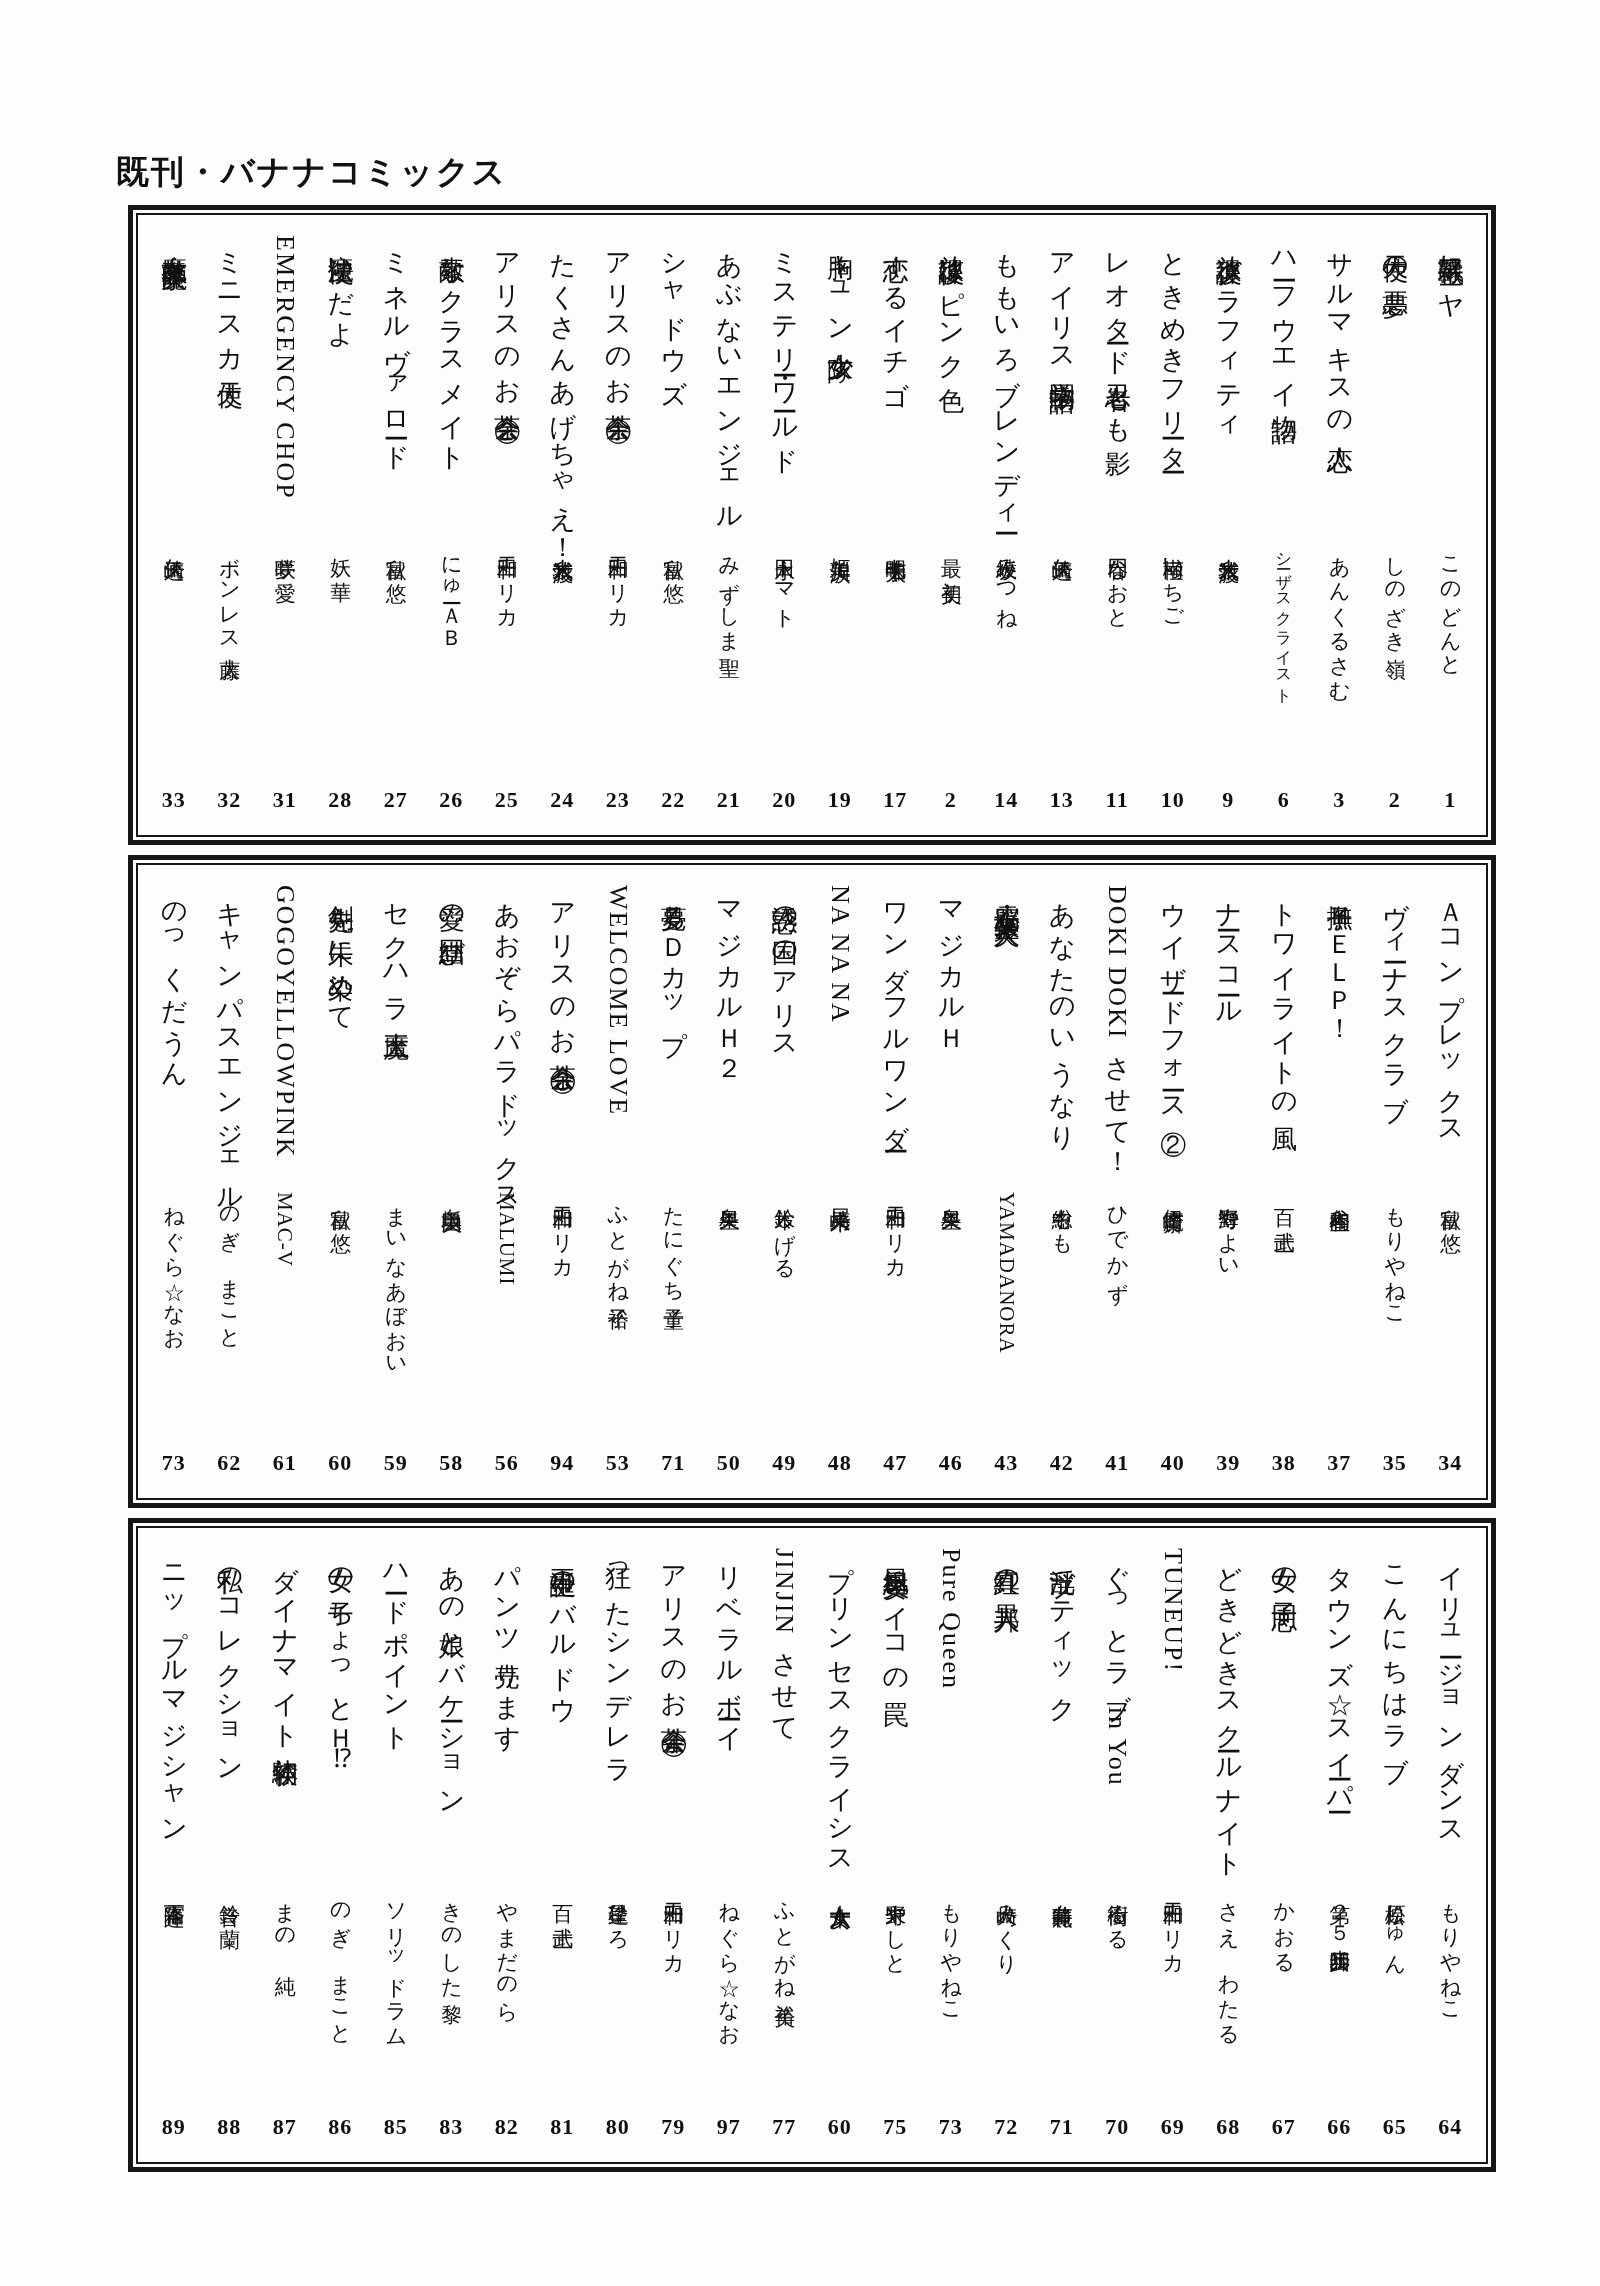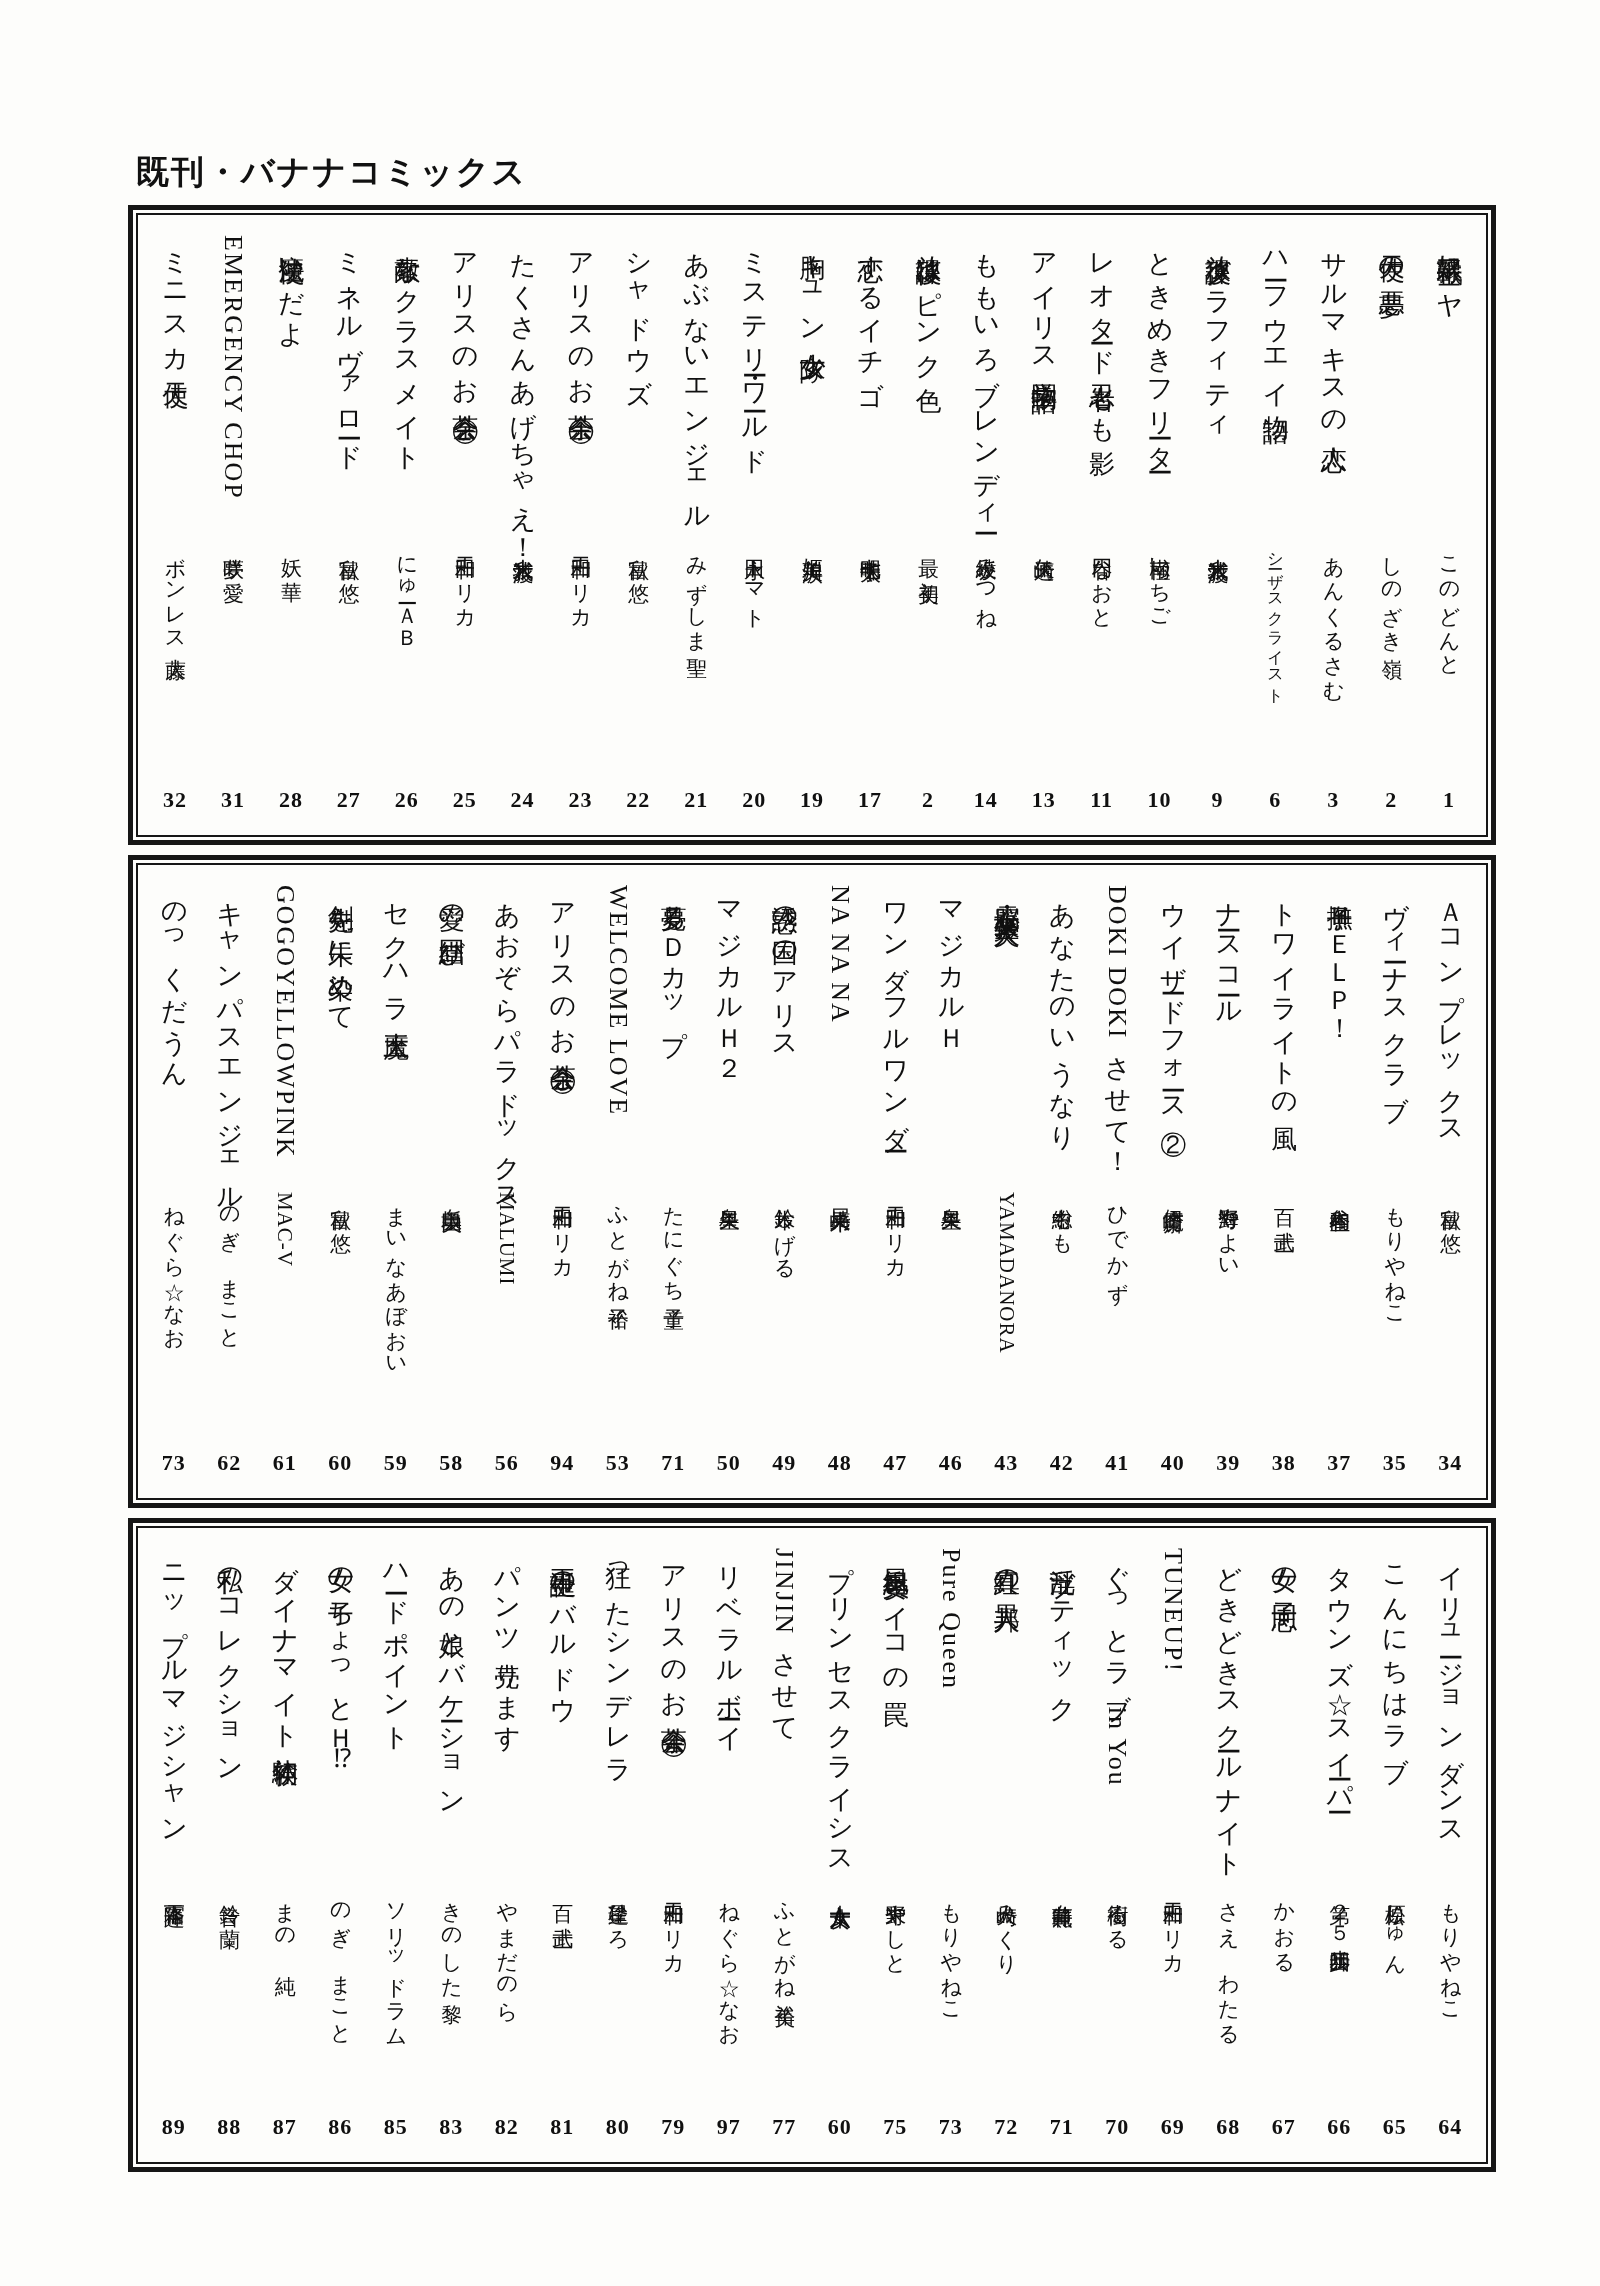--- a/index.html
+++ b/index.html
@@ -9,21 +9,21 @@
   }
   body {
     position: relative;
     width: 1600px;
     height: 2286px;
     color: #141414;
     font-family: "Liberation Serif", serif;
   }
   .page-header {
     position: absolute;
-    left: 136px;
+    left: 116px;
     top: 150px;
     font-family: "Liberation Sans", sans-serif;
     font-weight: bold;
     font-size: 33px;
     letter-spacing: 2px;
     color: #111;
   }
   .box {
     position: absolute;
     left: 128px;
@@ -202,20 +202,25 @@
       <div class="col">
         <span class="title">EMERGENCY CHOP</span>
         <span class="author">夢咲　愛</span>
         <span class="num">31</span>
       </div>
       <div class="col">
         <span class="title">ミニスカ天使</span>
         <span class="author">ボンレス大藤</span>
         <span class="num">32</span>
       </div>
+      <div class="col">
+        <span class="title">魔女教師魔矢子</span>
+        <span class="author">矢崎透</span>
+        <span class="num">33</span>
+      </div>
     </div>
 </div>
 
 <div class="box box2">
   <div class="box-inner">
       <div class="col">
         <span class="title">Ａコンプレックス</span>
         <span class="author">富秋　悠</span>
         <span class="num">34</span>
       </div>

